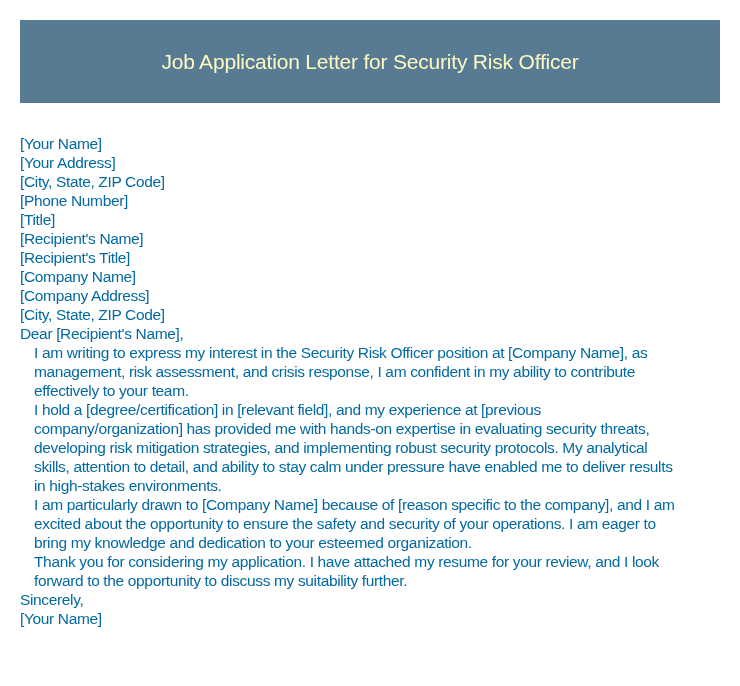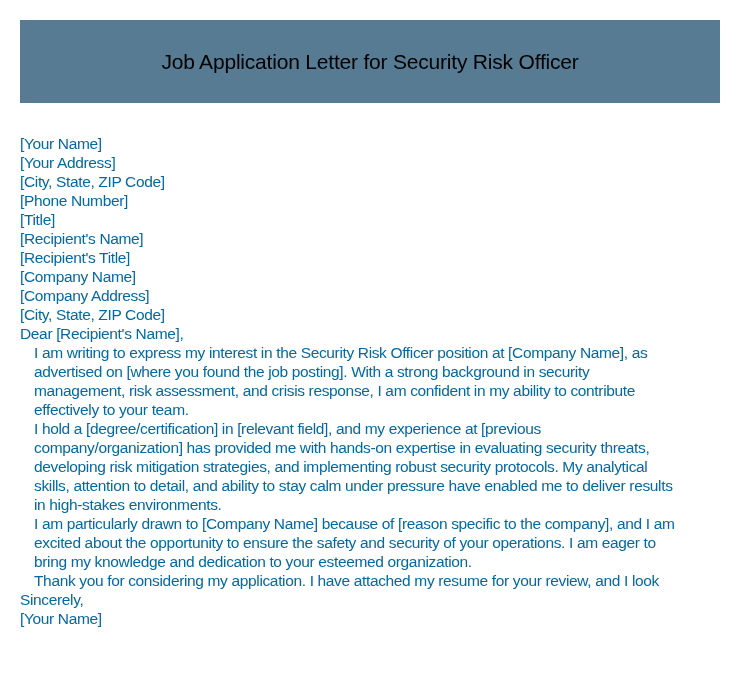--- a/index.html
+++ b/index.html
@@ -19,21 +19,21 @@
       left: 20px;
       top: 20px;
       width: 700px;
       height: 83px;
       background: #587b94;
       display: flex;
       align-items: center;
       justify-content: center;
     }
     .banner-title {
-      color: #000000;
+      color: #fef9c3;
       font-size: 21px;
       letter-spacing: -0.2px;
       font-family: "Liberation Sans", sans-serif;
     }
     .letter {
       position: absolute;
       left: 20px;
       top: 134px;
       width: 705px;
       color: #0369a1;
@@ -72,38 +72,38 @@
     <span class="line">[Recipient's Title]</span>
     <span class="line">[Company Name]</span>
     <span class="line">[Company Address]</span>
     <span class="line">[City, State, ZIP Code]</span>
   </div>
 
   <span class="line">Dear [Recipient's Name],</span>
 
   <div class="para">
     <span class="line">I am writing to express my interest in the Security Risk Officer position at [Company Name], as</span>
-    <span class="line">advertised on [where you found the job posting]. With a strong background in security</span>
     <span class="line">management, risk assessment, and crisis response, I am confident in my ability to contribute</span>
     <span class="line">effectively to your team.</span>
   </div>
 
   <div class="para">
     <span class="line">I hold a [degree/certification] in [relevant field], and my experience at [previous</span>
     <span class="line">company/organization] has provided me with hands-on expertise in evaluating security threats,</span>
     <span class="line">developing risk mitigation strategies, and implementing robust security protocols. My analytical</span>
     <span class="line">skills, attention to detail, and ability to stay calm under pressure have enabled me to deliver results</span>
     <span class="line">in high-stakes environments.</span>
   </div>
 
   <div class="para">
     <span class="line">I am particularly drawn to [Company Name] because of [reason specific to the company], and I am</span>
     <span class="line">excited about the opportunity to ensure the safety and security of your operations. I am eager to</span>
     <span class="line">bring my knowledge and dedication to your esteemed organization.</span>
   </div>
 
   <div class="para">
     <span class="line">Thank you for considering my application. I have attached my resume for your review, and I look</span>
+    <span class="line">forward to the opportunity to discuss my suitability further.</span>
   </div>
 
   <span class="line">Sincerely,</span>
   <span class="line">[Your Name]</span>
 </div>
 
 </body></html>

